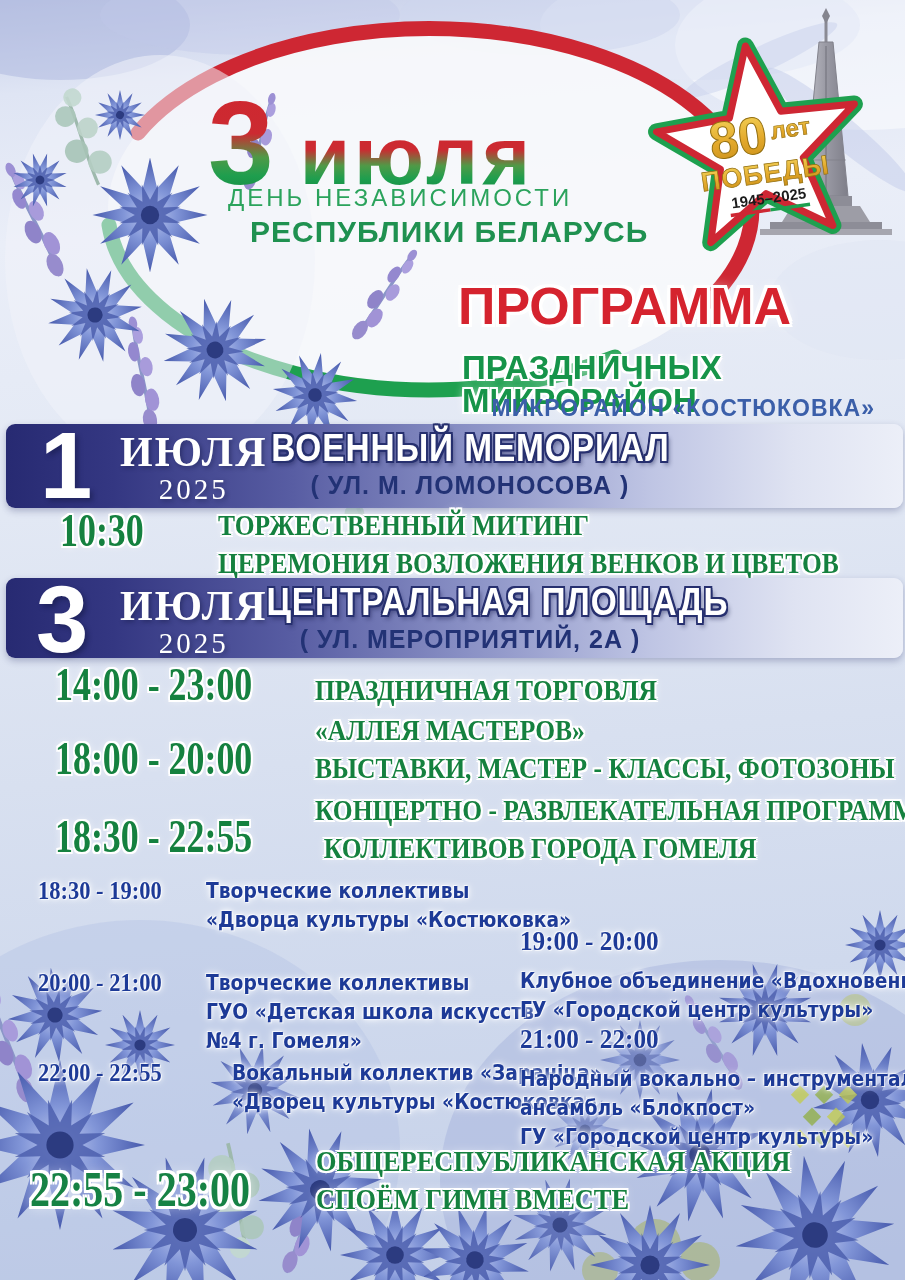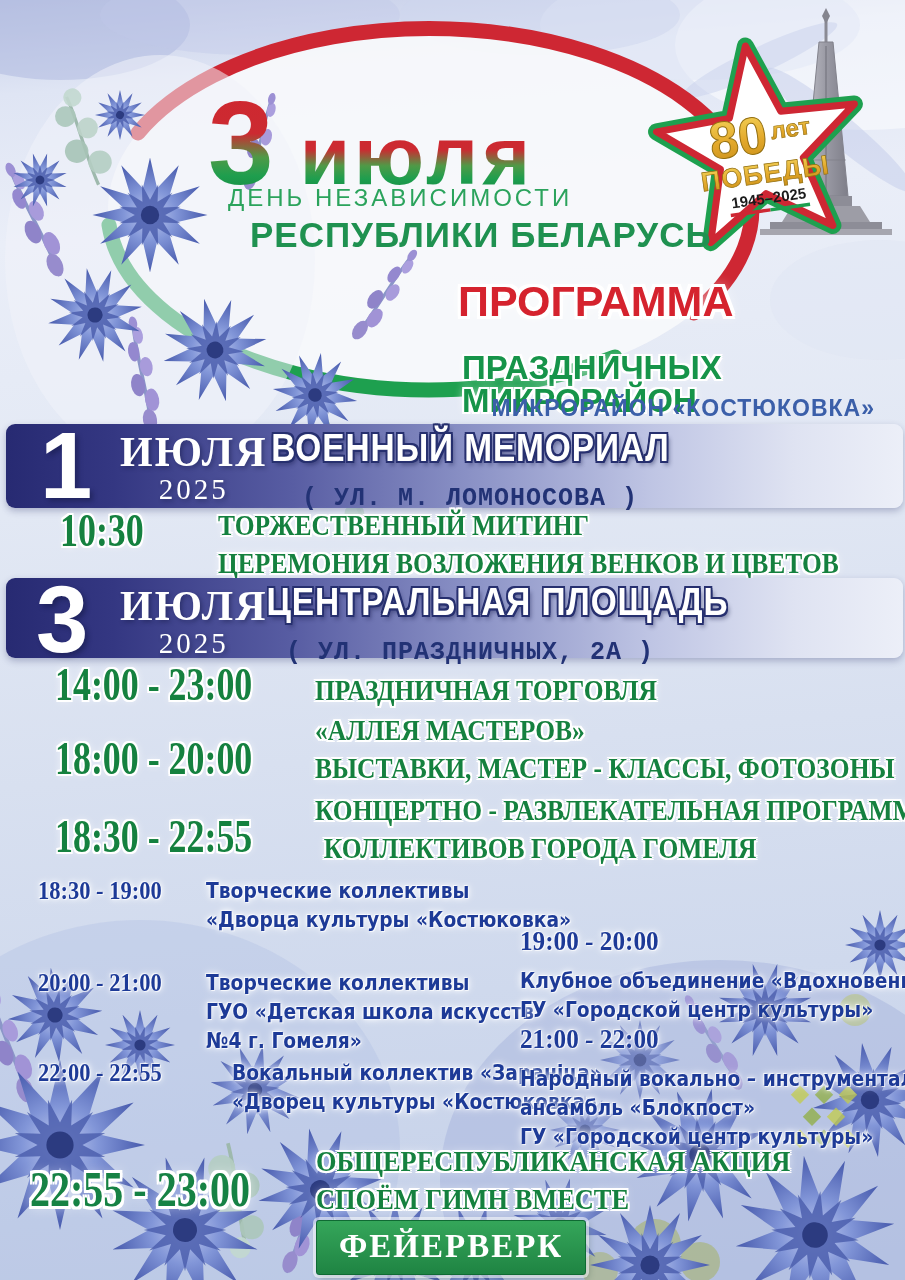--- a/index.html
+++ b/index.html
@@ -20,40 +20,40 @@
   
   .hdr-date{position:absolute;left:208px;top:84px;display:flex;align-items:baseline;gap:26px;}
   .grad-text{
     background:linear-gradient(180deg,#cf2730 0%,#cc2a31 42%,#4f9a47 62%,#1e9e4e 78%,#158441 100%);
     -webkit-background-clip:text;background-clip:text;color:transparent;
     font-weight:bold;line-height:1;
   }
   .d-num{font-size:118px;}
   .d-month{font-size:82px;letter-spacing:4px;}
   .sub1{position:absolute;left:228px;top:184px;font-size:24px;letter-spacing:3px;color:#2ba35c;}
-  .sub2{position:absolute;left:250px;top:215px;font-size:35px;font-weight:bold;letter-spacing:1px;color:#1f9150;}
-  .program-title{position:absolute;left:458px;top:280px;font-size:43px;font-weight:bold;color:#d5232e;line-height:1;}
+  .sub2{position:absolute;left:250px;top:215px;font-size:30px;font-weight:bold;letter-spacing:1px;color:#1f9150;}
+  .program-title{position:absolute;left:458px;top:280px;font-size:52px;font-weight:bold;color:#d5232e;line-height:1;}
   .program-sub{position:absolute;left:462px;top:351px;font-size:33px;font-weight:bold;color:#169449;line-height:1;}
   .district{position:absolute;right:30px;top:395px;font-size:23px;font-weight:bold;letter-spacing:1px;color:#3b5fa9;}
 
   
   .day-banner{
     position:absolute;left:6px;right:2px;height:84px;border-radius:9px;
     background:linear-gradient(90deg,#272a72 0%,#343782 12%,#585da3 32%,#8b92c6 52%,#bfc5e4 72%,#dfe3f2 88%,#ecefF8 100%);
     box-shadow:0 3px 7px rgba(43,50,105,.3);
   }
   .banner-1{top:424px;}
   .banner-2{top:578px;height:80px;}
   .day-num{position:absolute;left:34px;top:-4px;font-size:94px;font-weight:bold;color:#fff;line-height:92px;text-shadow:3px 3px 5px rgba(15,20,60,.45);}
   .day-monthwrap{position:absolute;left:114px;top:7px;display:flex;flex-direction:column;align-items:center;color:#fff;font-family:"Liberation Serif",serif;text-shadow:2px 2px 4px rgba(15,20,60,.4);}
   .day-month{font-size:42px;font-weight:bold;letter-spacing:2px;line-height:1;}
   .day-year{font-size:29px;letter-spacing:3px;line-height:1.15;}
   .venue-wrap{position:absolute;left:229px;width:470px;top:4px;text-align:center;}
   .venue{display:inline-block;font-weight:bold;font-size:38px;color:#fff;letter-spacing:1px;white-space:nowrap;transform:scaleX(.88);transform-origin:center;line-height:1.1;}
-  .address{display:block;font-family:Liberation Mono, monospace;font-weight:bold;font-size:25px;color:#223275;margin-top:14px;letter-spacing:1px;}
+  .address{display:block;font-family:Liberation Sans, sans-serif;font-weight:bold;font-size:25px;color:#223275;margin-top:1px;letter-spacing:1px;}
 
   
   .big-time{position:absolute;font-family:"Liberation Serif",serif;font-weight:bold;font-size:46px;color:#15813f;white-space:nowrap;transform:scaleX(.78);transform-origin:left;line-height:1;}
   .row-lines{position:absolute;font-family:"Liberation Serif",serif;font-weight:bold;font-size:29px;color:#15813f;line-height:1.3;transform:scaleX(.88);transform-origin:left;white-space:nowrap;}
 
   
   .sched-row{position:absolute;display:flex;align-items:flex-start;}
   .dtime{font-family:"Liberation Serif",serif;font-weight:bold;font-size:25px;color:#1d3a97;white-space:nowrap;transform:scaleX(.9);transform-origin:left;line-height:1.2;}
   .dtext{font-family:"DejaVu Sans",sans-serif;font-weight:bold;font-size:22px;color:#1d3a97;line-height:1.32;transform:scaleX(.85);transform-origin:left top;white-space:nowrap;}
   .sched-left .dtime{width:168px;flex:0 0 168px;}
@@ -249,21 +249,21 @@
   </div>
 
   <section class="day-banner banner-2">
     <span class="day-num" style="left:30px;">3</span>
     <span class="day-monthwrap">
       <span class="day-month">ИЮЛЯ</span>
       <span class="day-year">2025</span>
     </span>
     <span class="venue-wrap">
       <span class="venue gnavy">ЦЕНТРАЛЬНАЯ ПЛОЩАДЬ</span>
-      <span class="address">( УЛ. ПРАЗДНИЧНЫХ, 2А )</span>
+      <span class="address">( УЛ. МЕРОПРИЯТИЙ, 2А )</span>
     </span>
   </section>
 
   <div class="big-time gw" style="left:55px;top:662px;">14:00 - 23:00</div>
   <div class="row-lines gw" style="left:315px;top:672px;">
     <div>ПРАЗДНИЧНАЯ ТОРГОВЛЯ</div>
   </div>
 
   <div class="big-time gw" style="left:55px;top:736px;">18:00 - 20:00</div>
   <div class="row-lines gw" style="left:315px;top:712px;">
@@ -317,15 +317,14 @@
       <div>ансамбль «Блокпост»</div>
       <div>ГУ «Городской центр культуры»</div>
     </div>
   </div>
 
   <div class="fin-time gw3">22:55 - 23:00</div>
   <div class="fin-lines gw">
     <div>ОБЩЕРЕСПУБЛИКАНСКАЯ АКЦИЯ</div>
     <div>СПОЁМ ГИМН ВМЕСТЕ</div>
   </div>
-  <div class="fireworks">ФЕЙЕРВЕРК</div>
 
 </div>
 
 </body></html>

